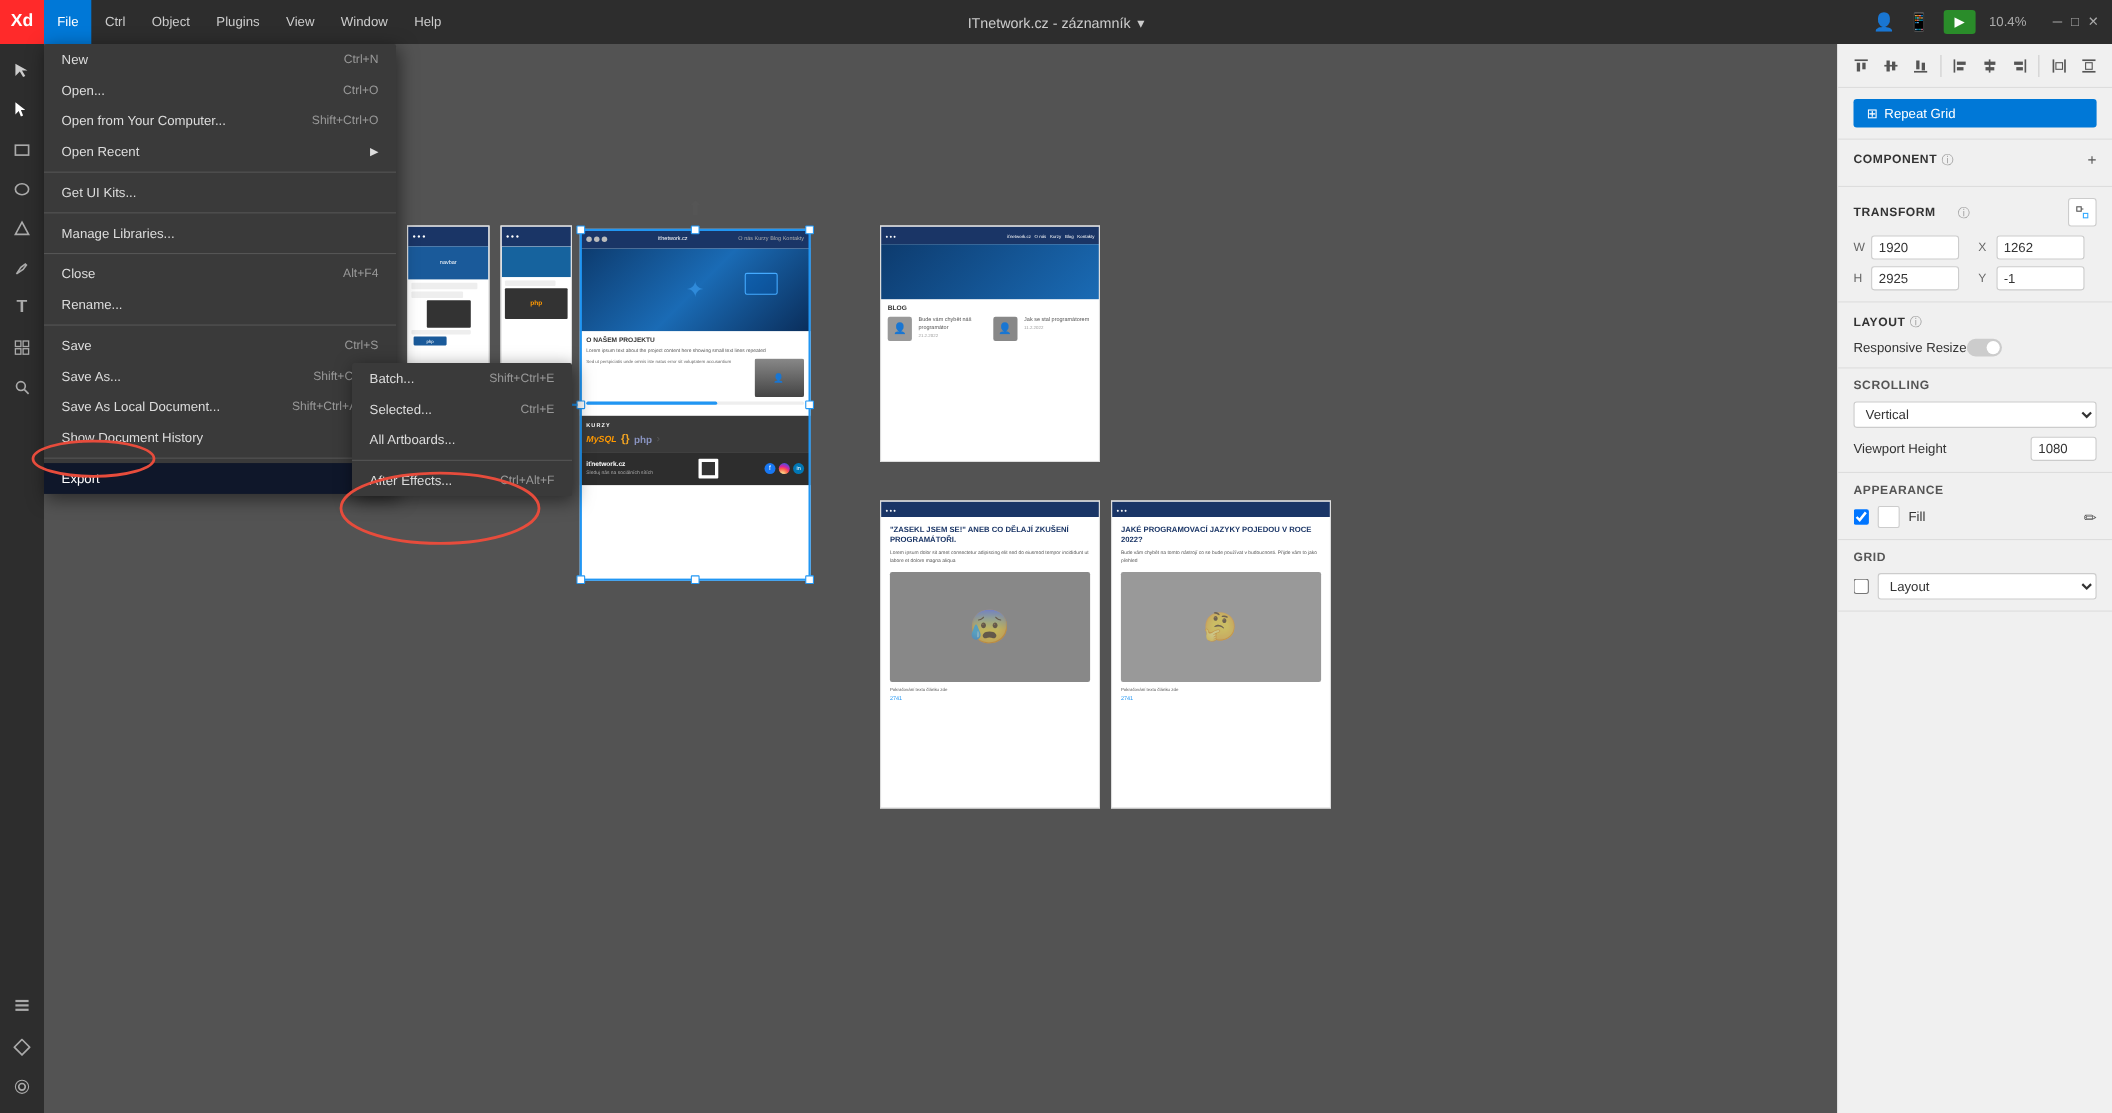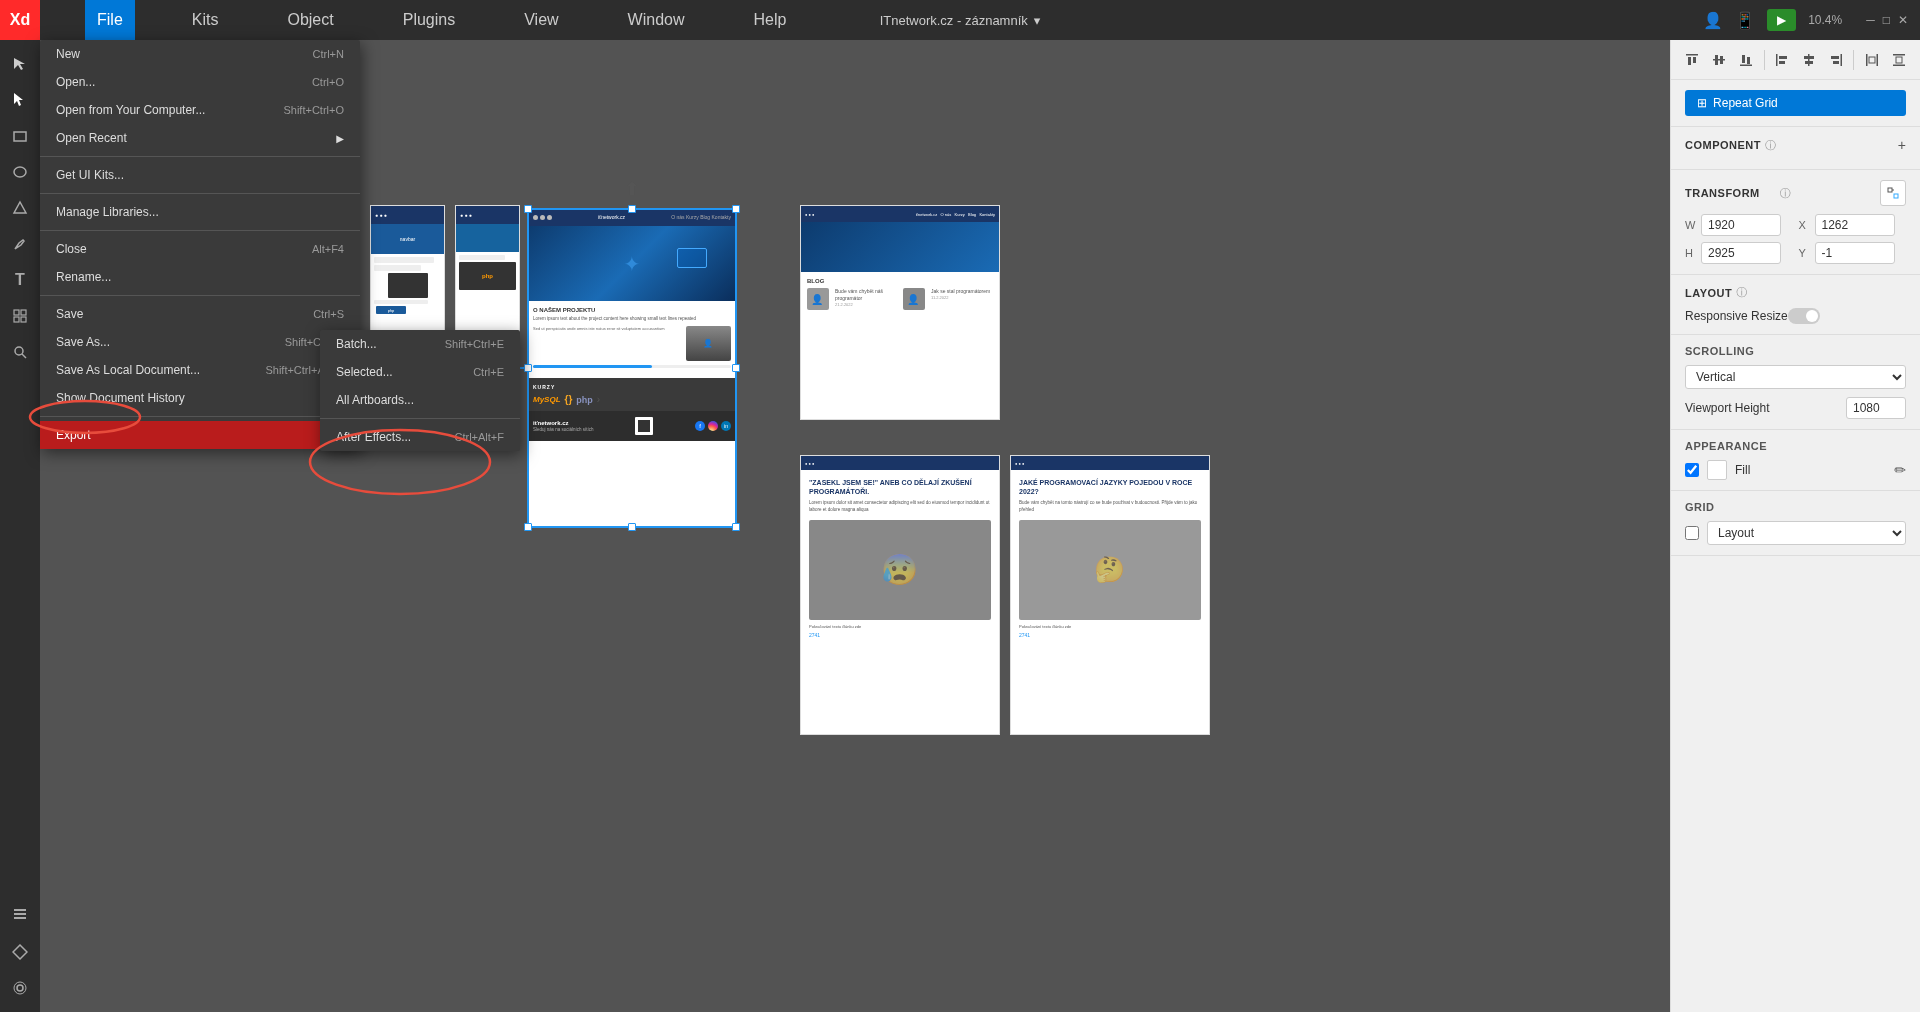--- a/index.html
+++ b/index.html
@@ -11,21 +11,21 @@
       background: #2d2d2d; color: #ccc; position: relative; z-index: 100;
     }
     #menu-bar .app-icon {
       width: 40px; height: 40px; background: #ff2a2a;
       display: flex; align-items: center; justify-content: center;
       color: white; font-weight: bold; font-size: 16px; flex-shrink: 0;
     }
     .menu-items { display: flex; align-items: center; height: 100%; }
     .menu-item {
       padding: 12px 12px; height: 100%; display: flex; align-items: center;
-      cursor: pointer; color: #ccc; font-size: 16px; position: relative; margin-left: 45px;
+      cursor: pointer; color: #ccc; font-size: 12px; position: relative;
     }
     .menu-item:hover, .menu-item.active { background: #0078d7; color: white; }
     .menu-item.active { background: #0078d7; color: white; }
 
     #title-bar {
       position: absolute; left: 50%; transform: translateX(-50%);
       display: flex; align-items: center; gap: 6px; color: #ccc; font-size: 13px;
     }
     .title-dropdown { cursor: pointer; }
 
@@ -67,21 +67,21 @@
     
     #file-dropdown {
       position: absolute; top: 40px; left: 40px; z-index: 200;
       background: #3a3a3a; color: #ddd; width: 320px;
       box-shadow: 2px 4px 16px rgba(0,0,0,0.5); border-radius: 2px;
     }
     .dd-item {
       display: flex; align-items: center; justify-content: space-between;
       padding: 7px 16px; cursor: pointer; font-size: 12px; position: relative;
     }
-    .dd-item.highlighted { background: #b91c1c; color: white; }
+    .dd-item.highlighted { background: #0f172a; color: white; }
     .dd-item.disabled { color: #666; cursor: default; }
     .dd-separator { height: 1px; background: #555; margin: 4px 0; }
     .dd-shortcut { color: #999; font-size: 11px; }
     .dd-arrow { font-size: 10px; }
 
     
     #export-submenu {
       position: absolute; left: 320px; top: 330px; z-index: 300;
       background: #3a3a3a; color: #ddd; width: 200px;
       box-shadow: 2px 4px 16px rgba(0,0,0,0.5); border-radius: 2px;
@@ -165,21 +165,21 @@
     
     .full-width-select { width: 100%; }
   </style>
 </head>
 <body>
 
 <div id="menu-bar">
   <div class="app-icon">Xd</div>
   <div class="menu-items">
     <div class="menu-item active">File</div>
-    <div class="menu-item">Kits</div>
+    <div class="menu-item">Ctrl</div>
     <div class="menu-item">Object</div>
     <div class="menu-item">Plugins</div>
     <div class="menu-item">View</div>
     <div class="menu-item">Window</div>
     <div class="menu-item">Help</div>
   </div>
   <div id="title-bar">
     <span>ITnetwork.cz - záznamník</span>
     <span class="title-dropdown">▾</span>
   </div>

